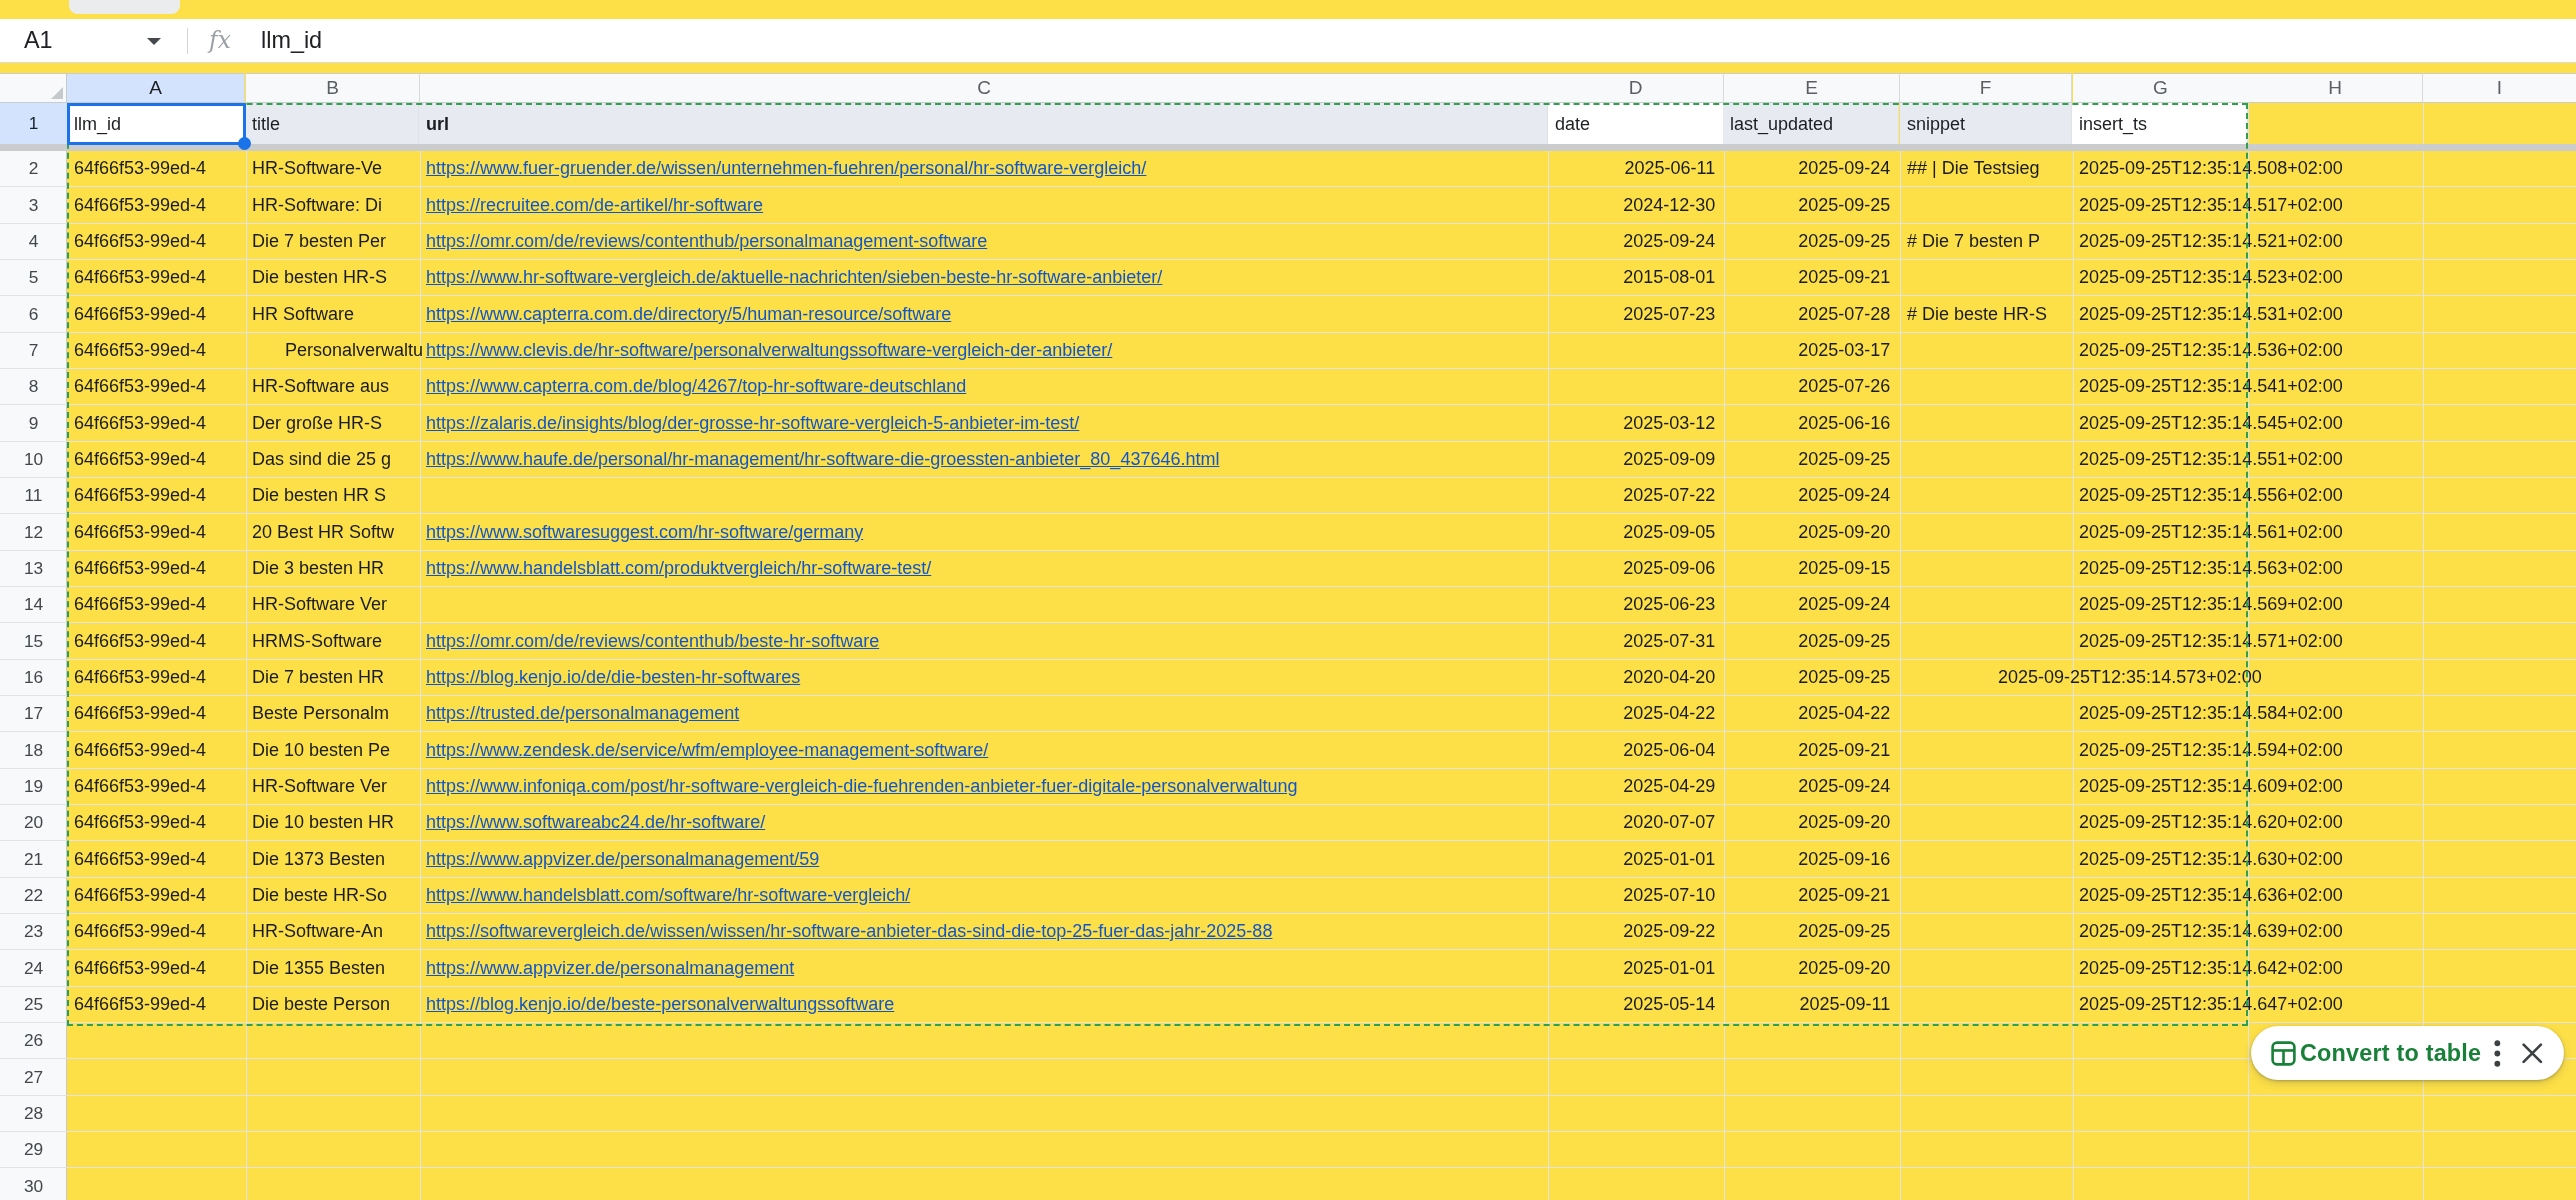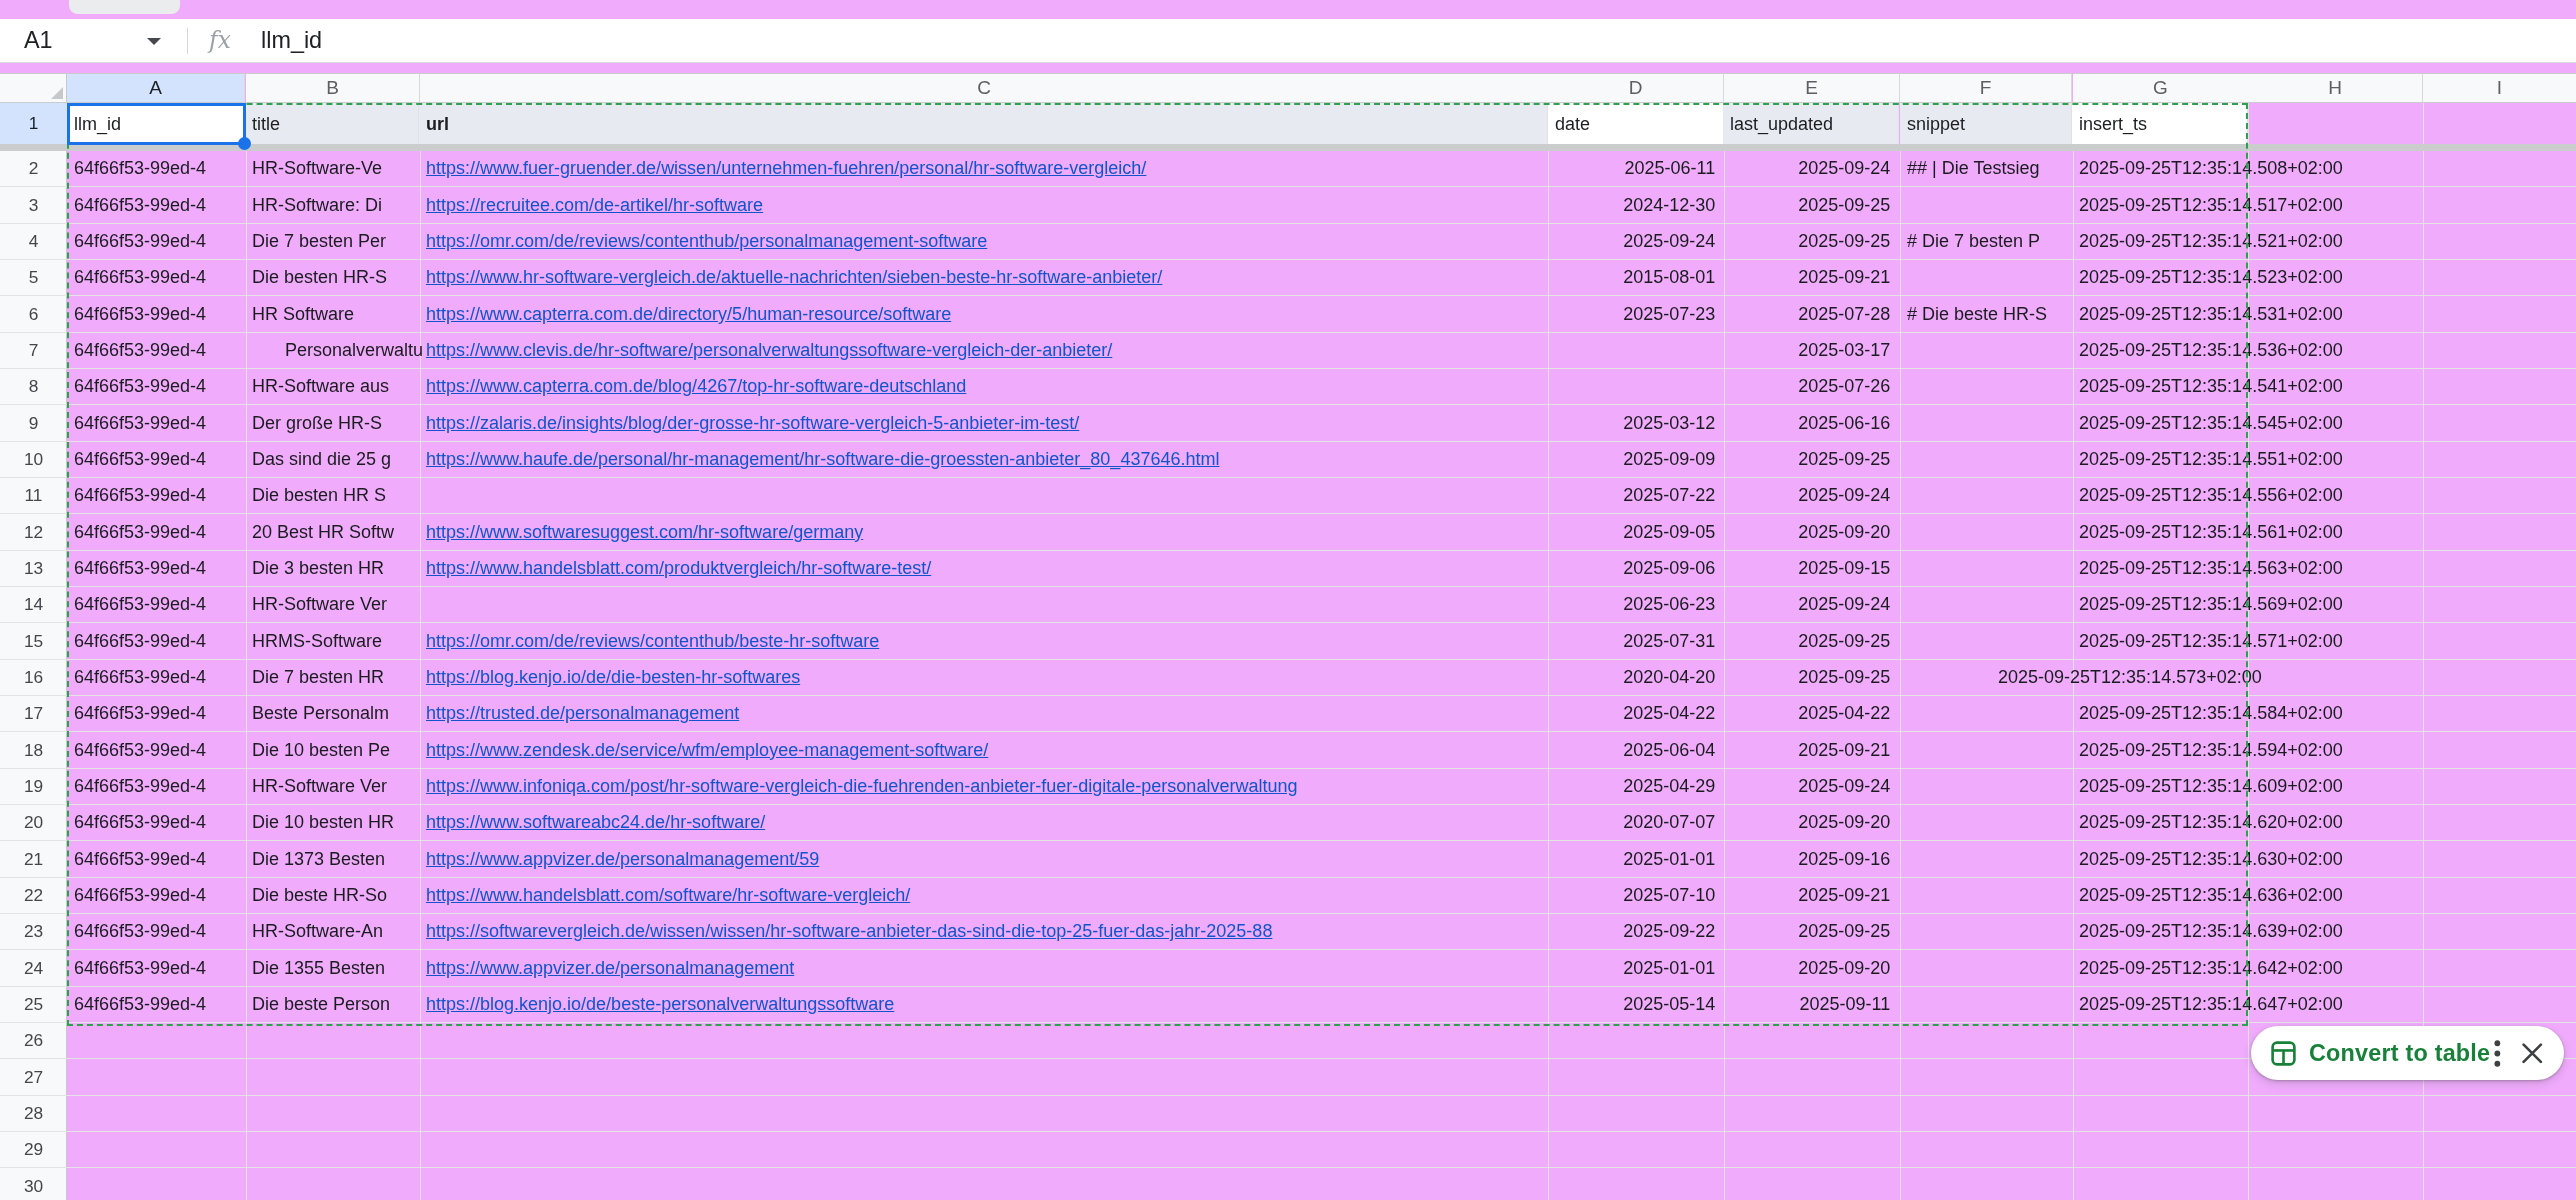--- a/index.html
+++ b/index.html
@@ -1,17 +1,17 @@
 <!DOCTYPE html>
 <html style="font-size:14px"><head>
 <meta charset="utf-8">
 <style>
   html,body{margin:0;padding:0;width:2576px;height:1201px;overflow:hidden;background:#fff;
     font-family:"Liberation Sans","DejaVu Sans",sans-serif;}
-  #app{position:absolute;inset:0;width:2576px;height:1201px;background:#f0abfc;}
+  #app{position:absolute;inset:0;width:2576px;height:1201px;background:#fde047;}
 
   
   .topfrag{position:absolute;left:69px;top:0;width:111px;height:14px;background:#ebeced;border-radius:0 0 8.7px 8.7px;}
 
   
   .fbar{position:absolute;left:0;top:19px;width:2576px;height:43px;background:#fff;border-bottom:0.9px solid #d9dadb;}
   .fbar .ref{position:absolute;left:24px;top:0;line-height:43px;font-size:23.4px;color:#202124;}
   .fbar .tri{position:absolute;left:147px;top:19px;width:0;height:0;border-left:7px solid transparent;border-right:7px solid transparent;border-top:7.8px solid #45494d;}
   .fbar .vdiv{position:absolute;left:187px;top:8.7px;width:0.9px;height:26px;background:#d4d6d8;}
   .fbar .fx{position:absolute;left:209px;top:0;line-height:43px;font-size:23.4px;font-style:italic;color:#9aa0a6;font-family:"DejaVu Serif","Liberation Serif",serif;}
@@ -58,21 +58,21 @@
     border:2.6px dashed #2da14d;z-index:6;pointer-events:none;}
 
   
   .selbox{position:absolute;left:67px;top:103px;width:179px;height:42px;box-sizing:border-box;border:3.5px solid #1a73e8;z-index:7;}
   .handle{position:absolute;right:-7.8px;bottom:-7.8px;width:13px;height:13px;border-radius:50%;background:#1a73e8;}
 
   
   .popup{position:absolute;left:2251px;top:1026px;width:313px;height:54px;background:#fff;border-radius:27px;
     box-shadow:0 0.9px 2.6px rgba(60,64,67,.35),0 3.5px 8.7px rgba(60,64,67,.18);z-index:9;
     display:flex;align-items:center;padding:0 21px 0 19px;box-sizing:border-box;}
-  .popup .plabel{font-size:23.4px;font-weight:bold;color:#188038;margin-left:12px;white-space:nowrap;letter-spacing:0.2px;}
+  .popup .plabel{font-size:23.4px;font-weight:bold;color:#188038;margin-left:3px;white-space:nowrap;letter-spacing:0.2px;}
   .popup .kebab{margin-left:auto;display:flex;align-items:center;cursor:pointer;}
   .popup .closex{margin-left:19px;display:flex;align-items:center;cursor:pointer;}
 </style>
 </head>
 <body>
 
 <div id="app">
 
   <div class="topfrag"></div>
 

